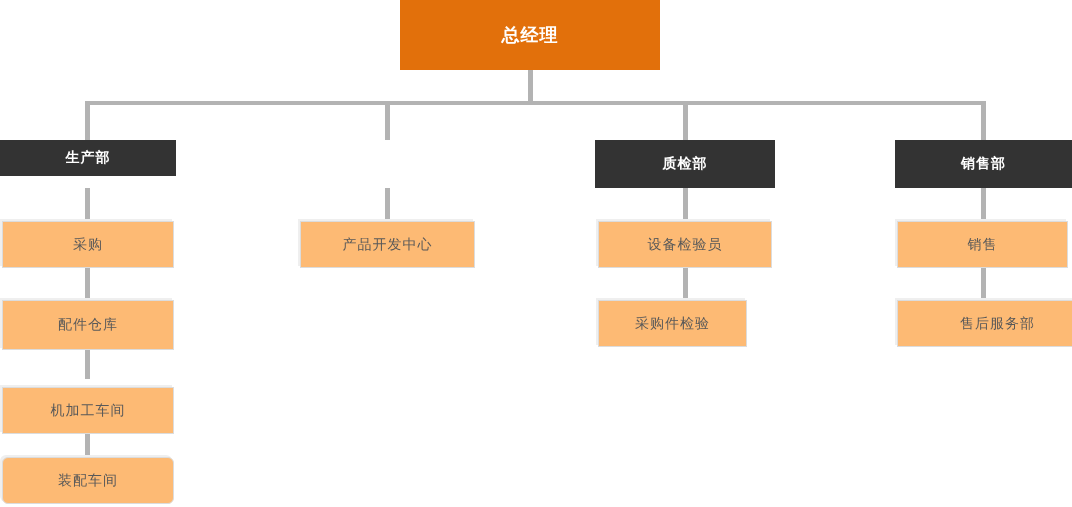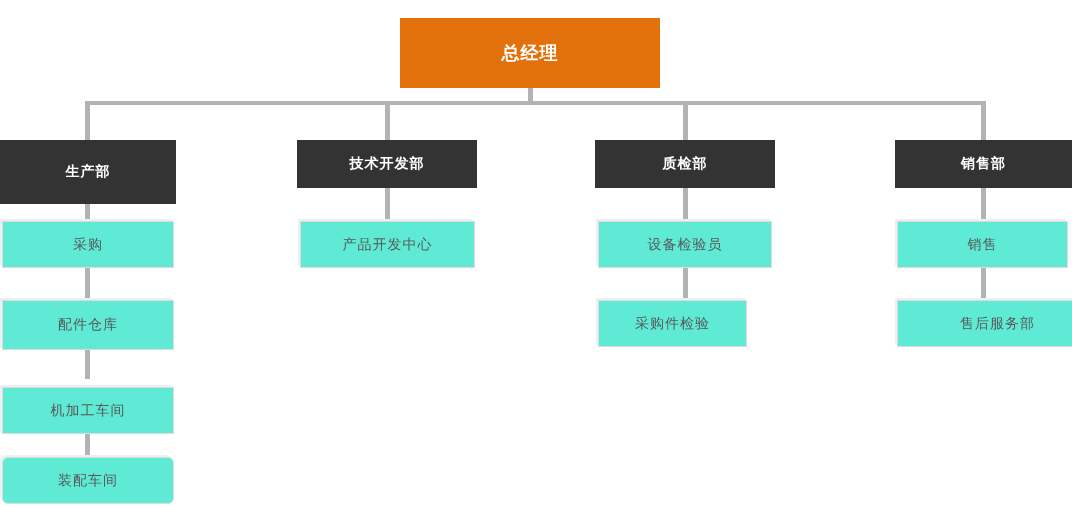--- a/index.html
+++ b/index.html
@@ -22,31 +22,30 @@
     justify-content: center;
     box-sizing: border-box;
     text-align: center;
   }
   .node.root {
     background: #E2700B;
     color: #ffffff;
     font-size: 18px;
     font-weight: bold;
     letter-spacing: 1px;
-    margin-top: 18px;
   }
   .node.head {
     background: #333333;
     color: #ffffff;
     font-size: 14px;
     font-weight: bold;
     letter-spacing: 1px;
   }
   .node.child {
-    background: #5eead4;
+    background: #fdba74;
     border: 1px solid #DCDCDC;
     color: #595959;
     font-size: 14px;
     letter-spacing: 1px;
     box-shadow: -2px -2px 0 #EFEFEF;
   }
   .conn {
     position: absolute;
     background: #B3B3B3;
   }
@@ -72,27 +71,26 @@
   <div class="conn" style="left:385px; top:188px; width:5px; height:33px;"></div>
 
   <div class="conn" style="left:683px; top:188px; width:5px; height:33px;"></div>
   <div class="conn" style="left:683px; top:268px; width:5px; height:32px;"></div>
 
   <div class="conn" style="left:981px; top:188px; width:5px; height:33px;"></div>
   <div class="conn" style="left:981px; top:268px; width:5px; height:32px;"></div>
 
   <div class="node root" style="left:400px; top:0px; width:260px; height:70px;">总经理</div>
 
-  <div class="node head" style="left:0px; top:140px; width:176px; height:64px;">生产部</div>
+  <div class="node head" style="left:0px; top:140px; width:176px; height:36px;">生产部</div>
   <div class="node child" style="left:2px; top:221px; width:172px; height:47px;">采购</div>
   <div class="node child" style="left:2px; top:300px; width:172px; height:50px;">配件仓库</div>
   <div class="node child" style="left:2px; top:379px; width:172px; height:47px;margin-top:8px;">机加工车间</div>
   <div class="node child" style="left:2px; top:457px; width:172px; height:47px;border-radius:6px;">装配车间</div>
 
-  <div class="node head" style="left:297px; top:140px; width:180px; height:48px;">技术开发部</div>
   <div class="node child" style="left:300px; top:221px; width:175px; height:47px;">产品开发中心</div>
 
   <div class="node head" style="left:595px; top:140px; width:180px; height:48px;">质检部</div>
   <div class="node child" style="left:598px; top:221px; width:174px; height:47px;">设备检验员</div>
   <div class="node child" style="left:598px; top:300px; width:149px; height:47px;">采购件检验</div>
 
   <div class="node head" style="left:895px; top:140px; width:177px; height:48px;">销售部</div>
   <div class="node child" style="left:897px; top:221px; width:171px; height:47px;">销售</div>
   <div class="node child" style="left:897px; top:300px; width:201px; height:47px;">售后服务部</div>
 

